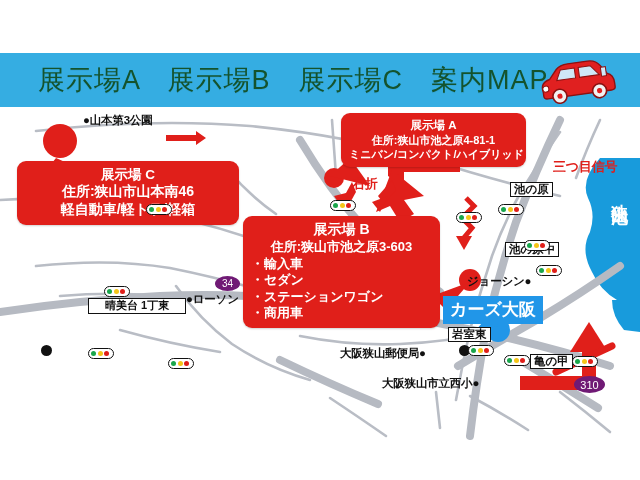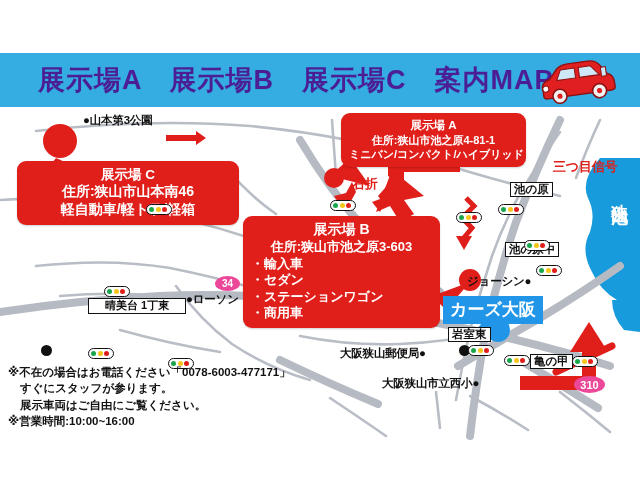--- a/index.html
+++ b/index.html
@@ -11,21 +11,21 @@
 
   
   #mapsvg{position:absolute;left:0;top:0;width:640px;height:480px;}
 
   
   .banner{
     position:absolute;left:0;top:53px;width:640px;height:54px;
     background:#35ADE2;display:flex;align-items:center;
   }
   .banner-title{
-    color:#4c1d95;font-weight:bold;font-size:27px;letter-spacing:1px;
+    color:#14532d;font-weight:normal;font-size:27px;letter-spacing:1px;
     margin-left:38px;white-space:nowrap;
     text-shadow:0 1px 0 rgba(0,0,0,.05);
   }
   .banner-car{position:absolute;right:22px;top:5px;width:86px;height:46px;}
 
   
   .callout{
     position:absolute;background:#E01F1A;color:#fff;border-radius:9px;
     font-weight:bold;text-align:center;line-height:1.28;
     box-shadow:0 1px 2px rgba(0,0,0,.18);
@@ -80,21 +80,21 @@
 
   
   .signal{position:absolute;width:26px;height:11px;background:#fff;border:1.5px solid #111;border-radius:6px;box-sizing:border-box;}
   .signal i{position:absolute;top:1.5px;width:5px;height:5px;border-radius:50%;display:block;}
   .signal i.g{left:2px;background:#19A64B;}
   .signal i.y{left:8.5px;background:#F5C518;}
   .signal i.r{left:15px;background:#E01F1A;}
 
   
   .shield{
-    position:absolute;background:#ec4899;color:#fff;font-weight:bold;
+    position:absolute;background:#701a75;color:#fff;font-weight:normal;
     border-radius:50%/50%;display:flex;align-items:center;justify-content:center;
     font-size:10px;
   }
   
   .dot{position:absolute;width:11px;height:11px;border-radius:50%;background:#111;}
 </style>
 </head>
 <body>
 
 <div id="stage">
@@ -283,20 +283,14 @@
     </div>
   <div class="signal" style="left:146px;top:204px;">
       <i class="g"></i>
       <i class="y"></i>
       <i class="r"></i>
     </div>
 
   <div class="shield" style="left:215px;top:276px;width:25px;height:15px;">34</div>
   <div class="shield" style="left:574px;top:376px;width:31px;height:17px;font-size:11px;">310</div>
 
-  <div class="notes">
-    <span>※不在の場合はお電話ください「0078-6003-477171」</span>
-    <span class="indent">すぐにスタッフが参ります。</span>
-    <span class="indent">展示車両はご自由にご覧ください。</span>
-    <span>※営業時間:10:00~16:00</span>
-  </div>
 
 </div>
 
 </body></html>

